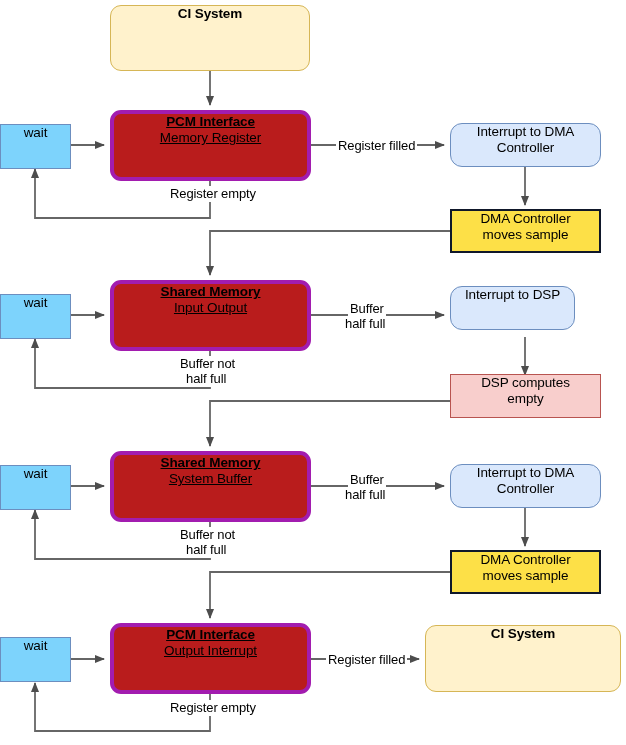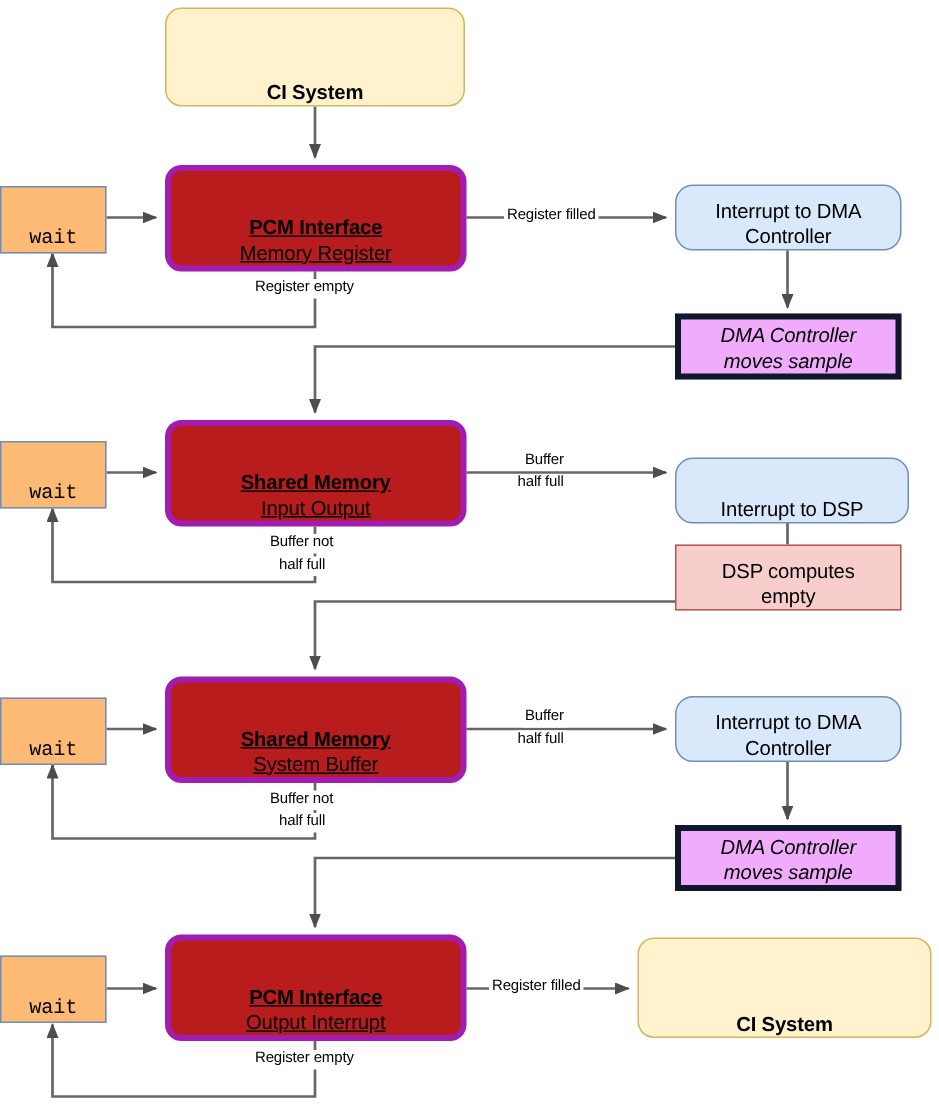--- a/index.html
+++ b/index.html
@@ -25,21 +25,21 @@
     width: 626px;
     height: 745px;
     pointer-events: none;
   }
   .node {
     position: absolute;
     box-sizing: border-box;
     display: flex;
     flex-direction: column;
     align-items: center;
-    justify-content: flex-end;
+    justify-content: flex-start;
     text-align: center;
     line-height: 1.22;
     color: #000000;
   }
   .node .title-line {
     font-weight: bold;
     font-size: 13.5px;
     letter-spacing: -0.1px;
   }
   .node .sub-line {
@@ -53,46 +53,44 @@
     border: 1px solid #d6b656;
     border-radius: 11px;
   }
   .n-proc {
     background: #b91c1c;
     border: 4px solid #a21caf;
     border-radius: 11px;
     text-decoration: underline;
   }
   .n-wait {
-    background: #fdba74;
+    background: #7dd3fc;
     border: 1px solid #6c8ebf;
     border-radius: 0;
     font-size: 13.5px;
-    font-family: Liberation Mono, monospace;
   }
   .n-int {
     background: #dae8fc;
     border: 1px solid #6c8ebf;
     border-radius: 12px;
   }
   .n-dma {
-    background: #f0abfc;
-    border: 4px solid #0f172a;
+    background: #fde047;
+    border: 2px solid #0f172a;
     border-radius: 0;
-    font-style: italic;
   }
   .n-dsp {
     background: #f8cecc;
     border: 1px solid #b85450;
     border-radius: 0;
   }
   
   .edge-label {
     position: absolute;
-    font-size: 10px;
+    font-size: 13px;
     color: #000000;
     background: #ffffff;
     text-align: center;
     line-height: 1.25;
     white-space: nowrap;
     padding: 0 2px;
     letter-spacing: -0.1px;
   }
 </style>
 </head>
@@ -158,25 +156,25 @@
 
   <div class="node n-wait" style="left:0px; top:294px; width:71px; height:45px;">
     <span class="sub-line">wait</span>
   </div>
 
   <div class="node n-proc" style="left:110px; top:280px; width:201px; height:71px;">
     <span class="title-line">Shared Memory</span>
     <span class="sub-line">Input Output</span>
   </div>
 
-  <div class="node n-int" style="left:450px; top:305px; width:156px; height:44px;">
+  <div class="node n-int" style="left:450px; top:286px; width:125px; height:44px;">
     <span class="sub-line">Interrupt to DSP</span>
   </div>
 
-  <div class="node n-dsp" style="left:450px; top:363px; width:151px; height:44px;">
+  <div class="node n-dsp" style="left:450px; top:374px; width:151px; height:44px;">
     <span class="sub-line">DSP computes</span>
     <span class="sub-line">empty</span>
   </div>
 
   <div class="node n-wait" style="left:0px; top:465px; width:71px; height:45px;">
     <span class="sub-line">wait</span>
   </div>
 
   <div class="node n-proc" style="left:110px; top:451px; width:201px; height:71px;">
     <span class="title-line">Shared Memory</span>

